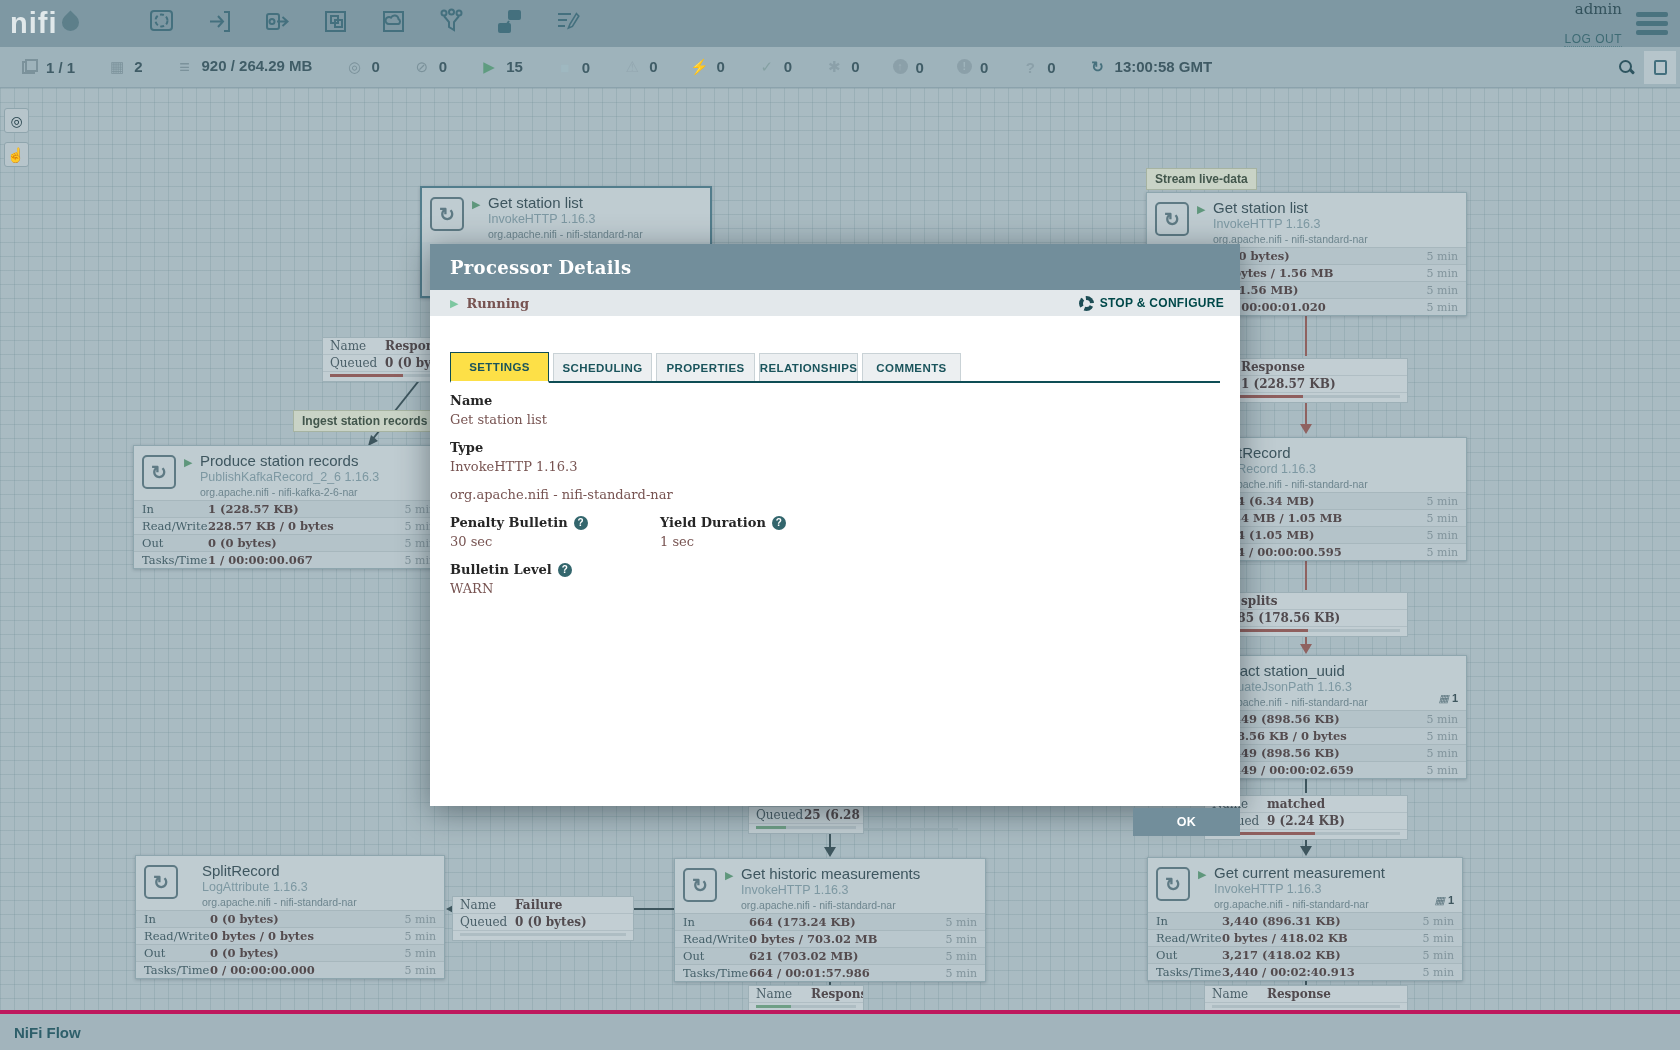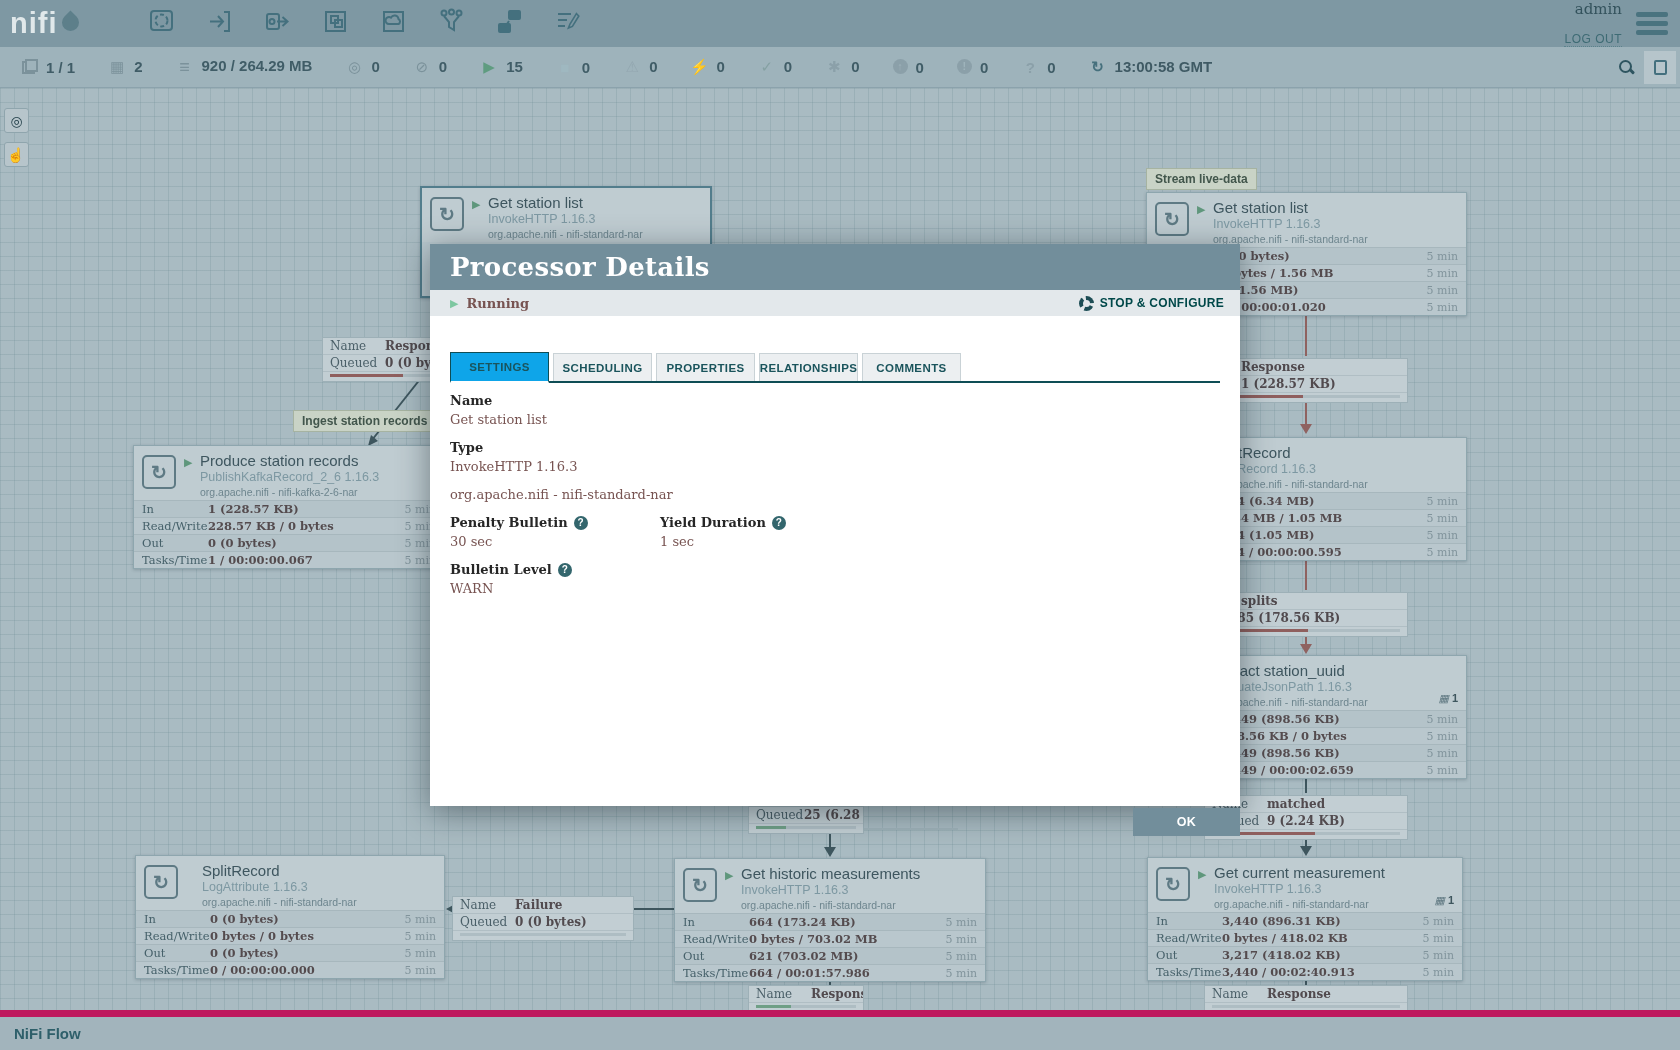--- a/index.html
+++ b/index.html
@@ -79,37 +79,37 @@
   .conn { position:absolute; background:#c2ced3; border:1px solid #9db0b7; z-index:3; font-family:"DejaVu Serif",serif; font-size:12px; }
   .crow { position:relative; height:17px; line-height:17px; border-bottom:1px solid #b0bec4; white-space:nowrap; overflow:hidden; }
   .crow:last-of-type { border-bottom:none; }
   .ck { position:absolute; left:7px; color:#4a5f68; }
   .cv { position:absolute; left:62px; color:#514a4e; font-weight:bold; }
   .cbar { position:relative; height:3px; margin:2px 7px 4px 7px; background:#aebdc3; }
   .cbar i { position:absolute; left:0; top:0; height:3px; display:block; }
   .gplabel { position:absolute; background:#c9d3c6; border:1px solid #a6b3a1; color:#42564c; font-size:12px; font-weight:bold; z-index:3; padding:3px 8px; white-space:nowrap; }
 
   
-  .flow-footer { position:absolute; left:0; top:1010px; width:1680px; height:40px; background:#a2b4bc; border-top:7px solid #be185d; z-index:6; display:flex; align-items:center; }
+  .flow-footer { position:absolute; left:0; top:1010px; width:1680px; height:40px; background:#a2b4bc; border-top:4px solid #be185d; z-index:6; display:flex; align-items:center; }
   .breadcrumb { margin-left:14px; font-size:15px; font-weight:bold; color:#2e5f6a; }
 
   
   .modal { position:absolute; left:430px; top:244px; width:810px; height:562px; background:#fff; z-index:50; box-shadow:0 6px 30px rgba(10,25,32,.45); }
   .m-header { height:46px; background:#728E9B; display:flex; align-items:center; padding-left:20px; }
-  .m-title { font-family:"DejaVu Serif",serif; font-size:26px; font-weight:bold; color:#fff; letter-spacing:.3px; }
+  .m-title { font-family:"DejaVu Serif",serif; font-size:18px; font-weight:bold; color:#fff; letter-spacing:.3px; }
   .m-status { height:26px; background:#E3E8EB; display:flex; align-items:center; padding:0 16px 0 20px; }
   .m-run-tri { font-size:11px; color:#7DC7A0; margin-right:8px; }
   .m-run-txt { font-family:"DejaVu Serif",serif; font-size:13px; font-weight:bold; color:#775351; }
   .m-action { margin-left:auto; display:flex; align-items:center; gap:6px; cursor:pointer; }
   .gear { width:15px; height:15px; border:4px dashed #1d4d55; border-radius:50%; }
   .m-action-label { font-size:12px; font-weight:bold; color:#004849; letter-spacing:.3px; }
   .m-body { position:relative; padding:0 20px; height:490px; }
   .tabbar { display:flex; margin-top:36px; border-bottom:2px solid #0e4d55; align-items:flex-end; }
   .tab { width:99px; height:28px; background:#eceff1; border:1px solid #c9d2d6; border-bottom:none; margin-right:4px; display:flex; align-items:center; justify-content:center; font-size:11.5px; font-weight:bold; color:#1a545c; letter-spacing:.4px; cursor:pointer; }
-  .tab.active { background:#0ea5e9; border:1px solid #0e4d55; border-bottom:2px solid #fff; height:31px; margin-bottom:-2px; }
+  .tab.active { background:#fde047; border:1px solid #0e4d55; border-bottom:2px solid #fff; height:31px; margin-bottom:-2px; }
   .fields { margin-top:10px; }
   .fgroup { margin-bottom:13px; }
   .flabel { font-family:"DejaVu Serif",serif; font-size:13px; font-weight:bold; color:#262626; display:flex; align-items:center; gap:6px; }
   .fvalue { font-family:"DejaVu Serif",serif; font-size:13px; color:#775351; margin-top:4px; }
   .frow { display:flex; }
   .frow .fgroup:first-child { width:210px; }
   .help { width:14px; height:14px; border-radius:50%; background:#33666d; color:#fff; font-size:10px; font-weight:bold; text-align:center; line-height:14px; font-family:"Liberation Sans",sans-serif; }
   .ok-btn { position:absolute; right:0; bottom:6px; width:107px; height:28px; background:#728E9B; color:#fff; font-size:12.5px; font-weight:bold; letter-spacing:.5px; border:none; display:flex; align-items:center; justify-content:center; cursor:pointer; }
 </style>
 </head>

